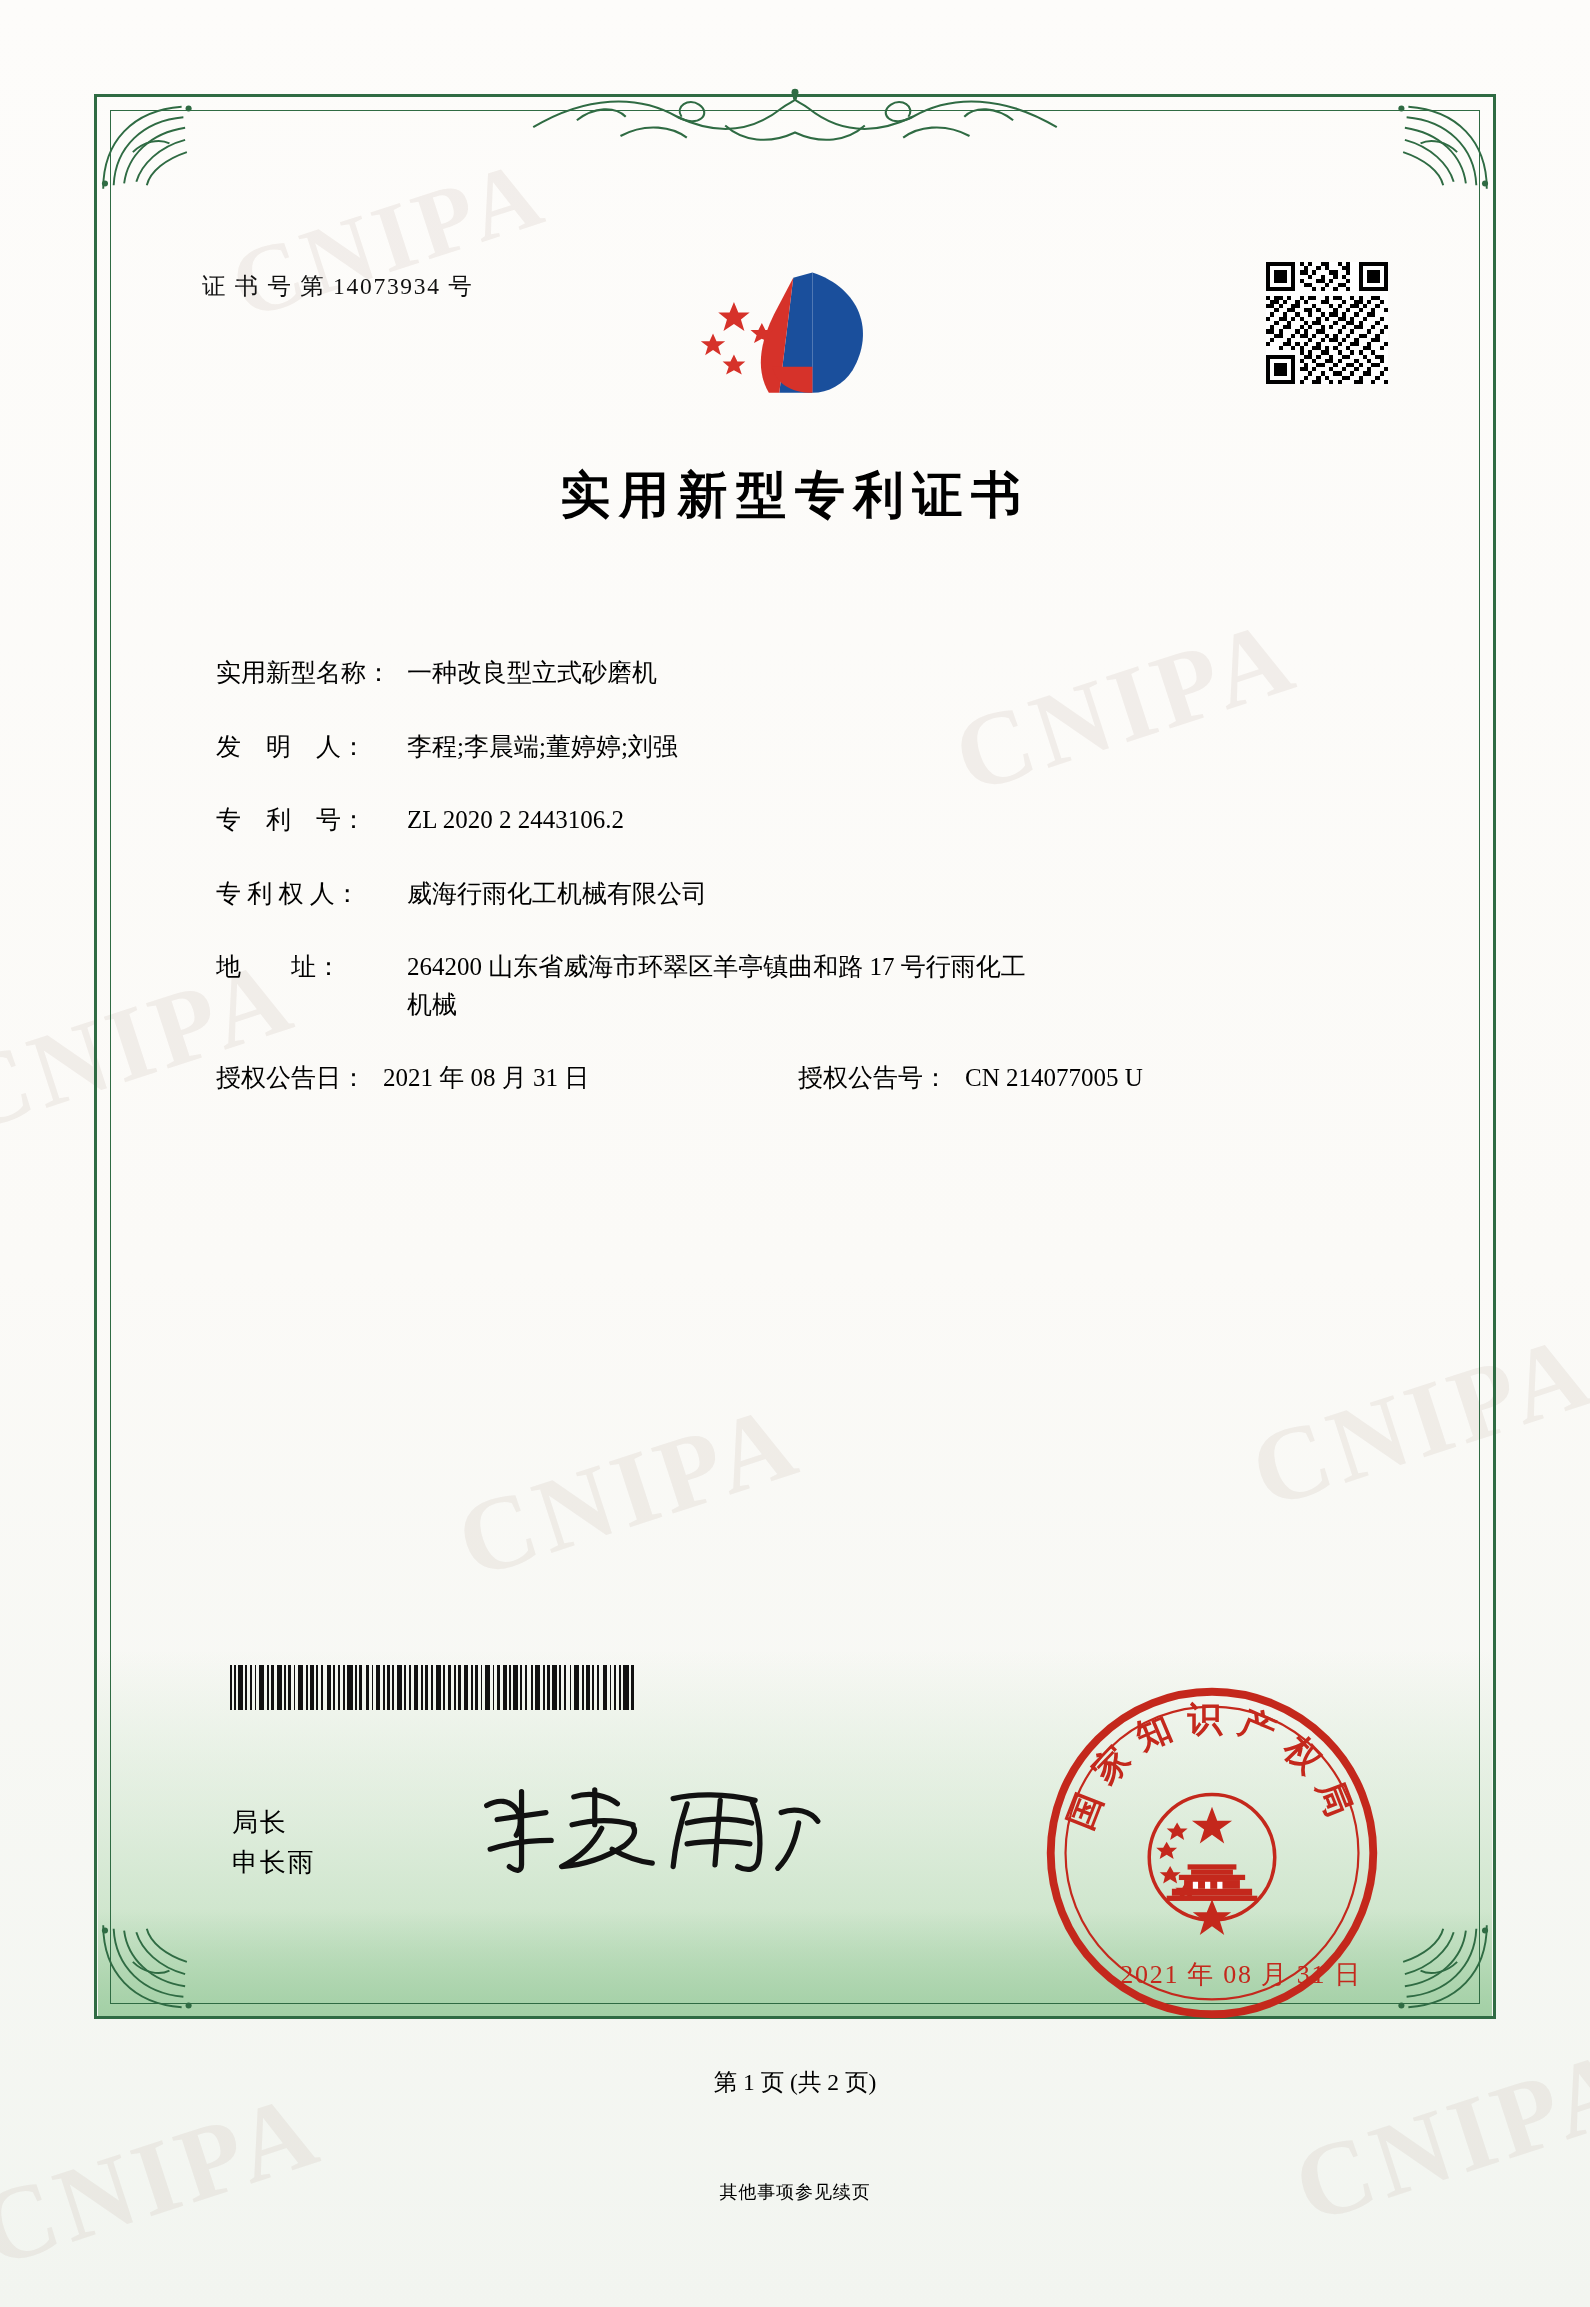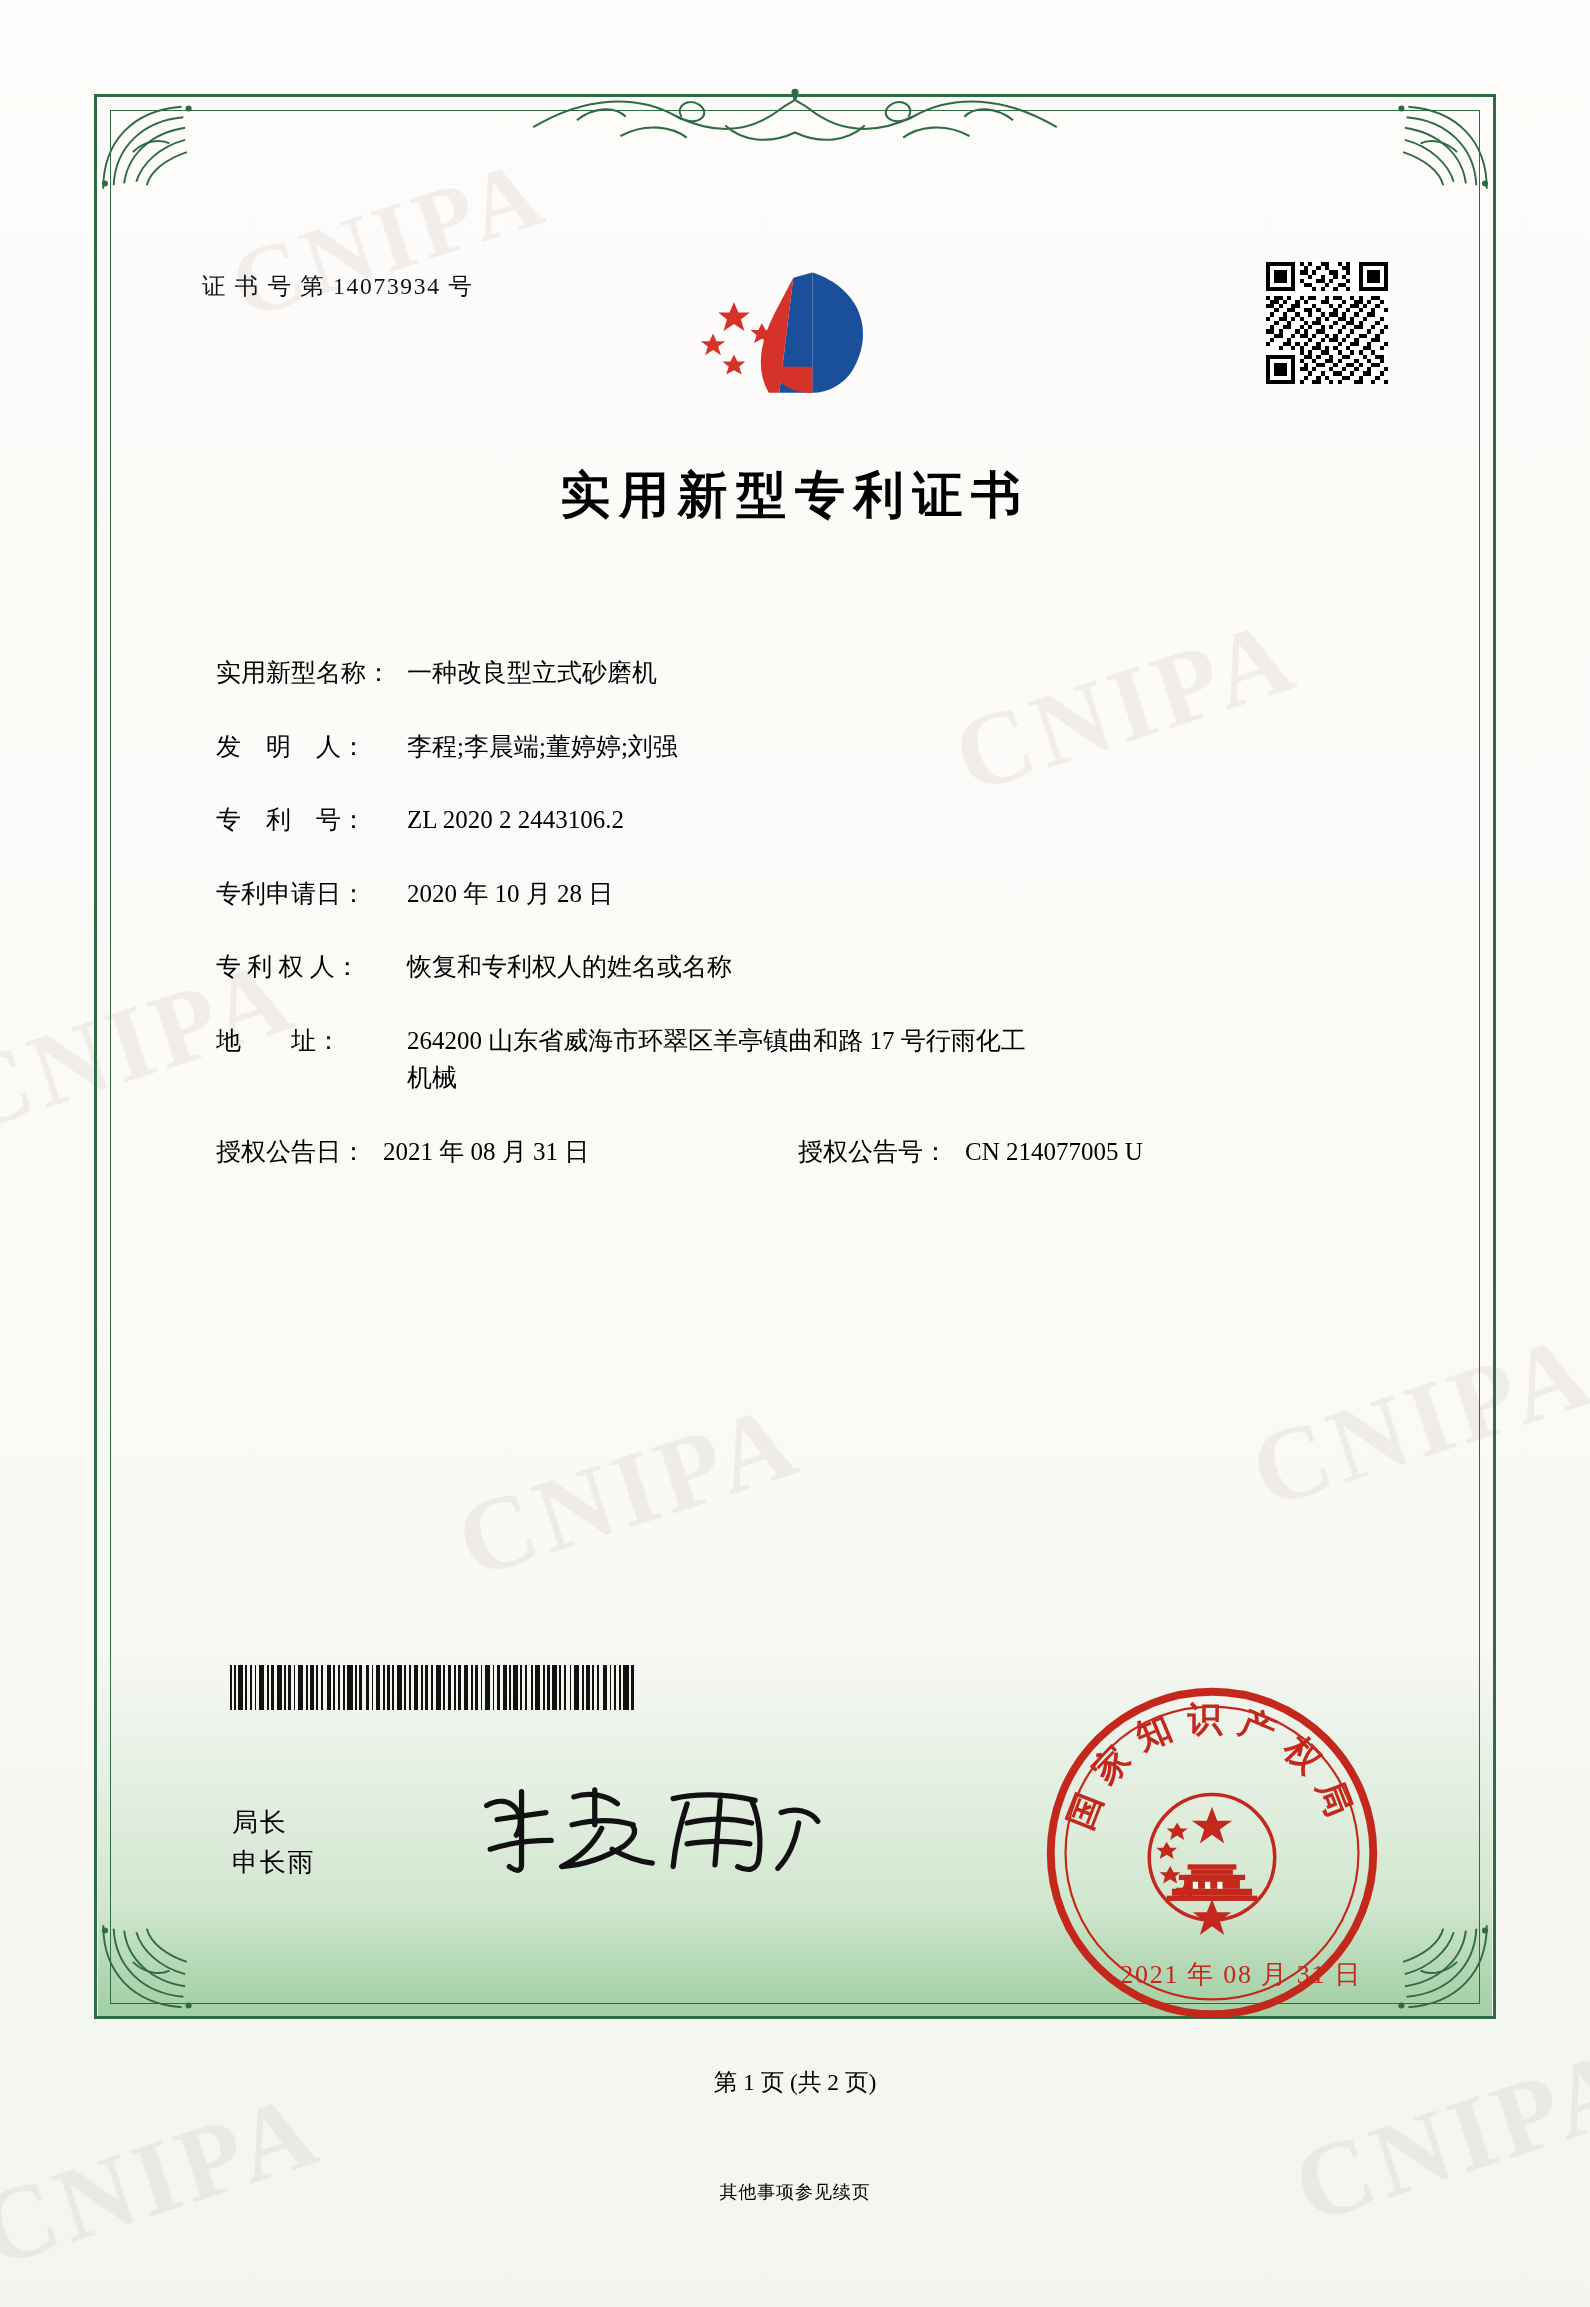--- a/index.html
+++ b/index.html
@@ -583,26 +583,22 @@
     </div>
     <div class="row">
       <div class="lbl">发    明    人：</div>
       <div class="val">李程;李晨端;董婷婷;刘强</div>
     </div>
     <div class="row">
       <div class="lbl">专    利    号：</div>
       <div class="val">ZL 2020 2 2443106.2</div>
     </div>
     <div class="row">
-      <div class="lbl">专利申请日：</div>
-      <div class="val">2020 年 10 月 28 日</div>
-    </div>
-    <div class="row">
       <div class="lbl">专 利 权 人：</div>
-      <div class="val">恢复和专利权人的姓名或名称</div>
+      <div class="val">威海行雨化工机械有限公司</div>
     </div>
     <div class="row">
       <div class="lbl">地        址：</div>
       <div class="val">
         <span class="sub">264200  山东省威海市环翠区羊亭镇曲和路 17 号行雨化工</span>
         <span class="sub">机械</span>
       </div>
     </div>
     <div class="row grant">
       <div class="grant-left">

